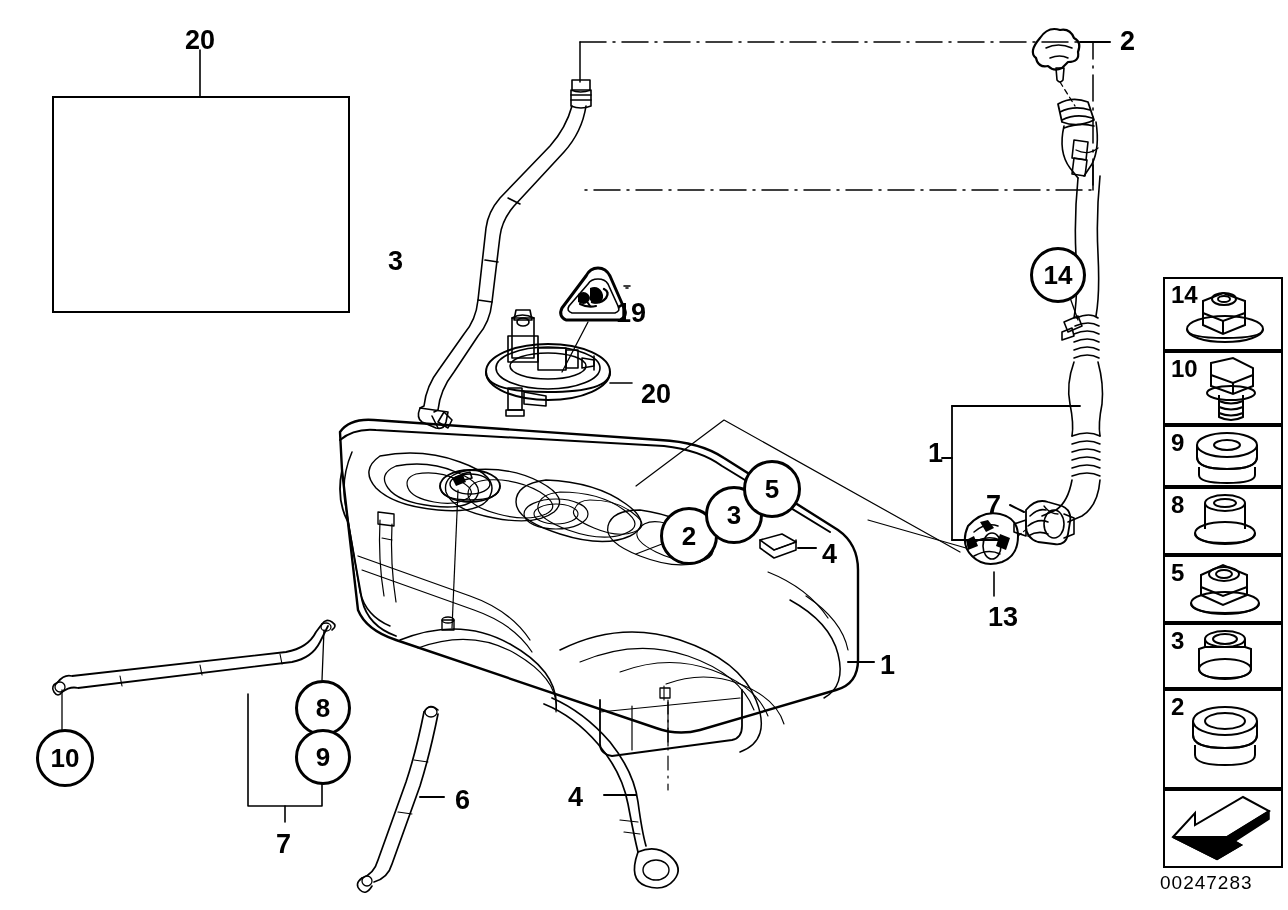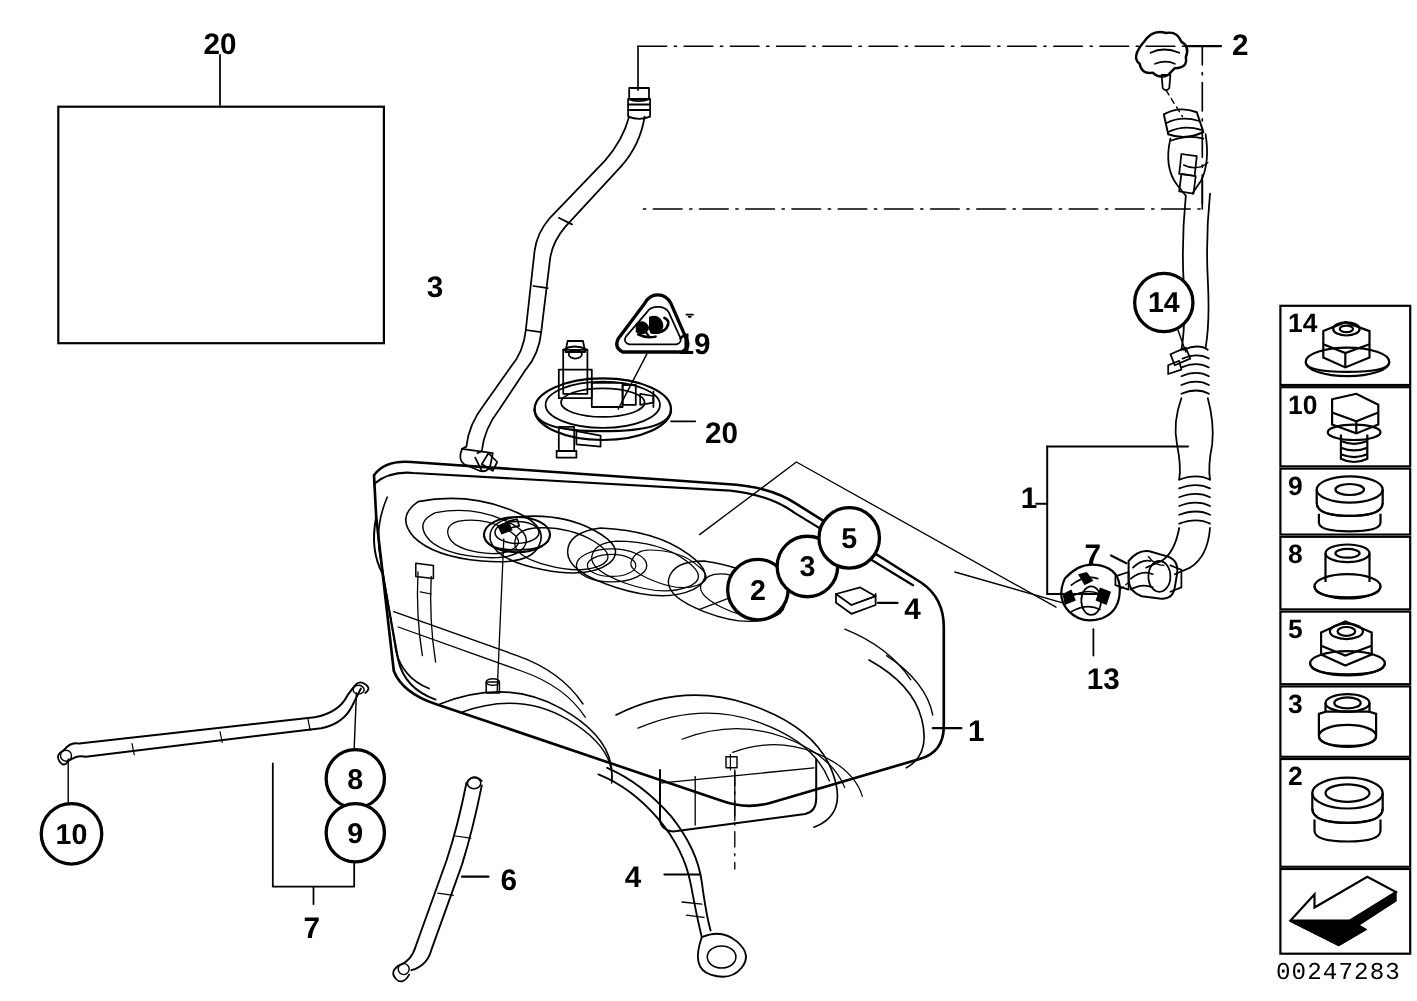--- a/index.html
+++ b/index.html
@@ -6,21 +6,21 @@
   body{font-family:"Liberation Sans",sans-serif;}
   #page{position:relative;width:1288px;height:910px;background:#fff;overflow:hidden;}
   svg{display:block;}
   .lbl{position:absolute;font-weight:bold;color:#000;font-family:"Liberation Sans",sans-serif;line-height:1;}
   .lbl-lg{font-size:27px;}
   .circ{position:absolute;border:3px solid #000;border-radius:50%;background:#fff;
         display:flex;align-items:center;justify-content:center;font-weight:bold;font-size:26px;
         font-family:"Liberation Sans",sans-serif;color:#000;}
   .side-cell{position:absolute;border:2px solid #000;background:#fff;box-sizing:border-box;}
   .side-num{position:absolute;font-weight:bold;font-size:24px;font-family:"Liberation Sans",sans-serif;color:#000;}
-  .diagnum{position:absolute;font-size:22px;letter-spacing:1px;color:#000;font-family:Liberation Mono, monospace;}
+  .diagnum{position:absolute;font-size:19px;letter-spacing:1px;color:#000;font-family:Liberation Sans, sans-serif;}
   .inset-box{position:absolute;border:2px solid #000;background:#fff;box-sizing:border-box;}
   .ovl{position:absolute;top:0;left:0;pointer-events:none;}
 </style>
 </head>
 <body>
 
 <div id="page">
 
   <svg class="ovl" width="1288" height="910" viewBox="0 0 1288 910">
     <g fill="none" stroke="#000" stroke-width="1.6" stroke-linejoin="round" stroke-linecap="round">

